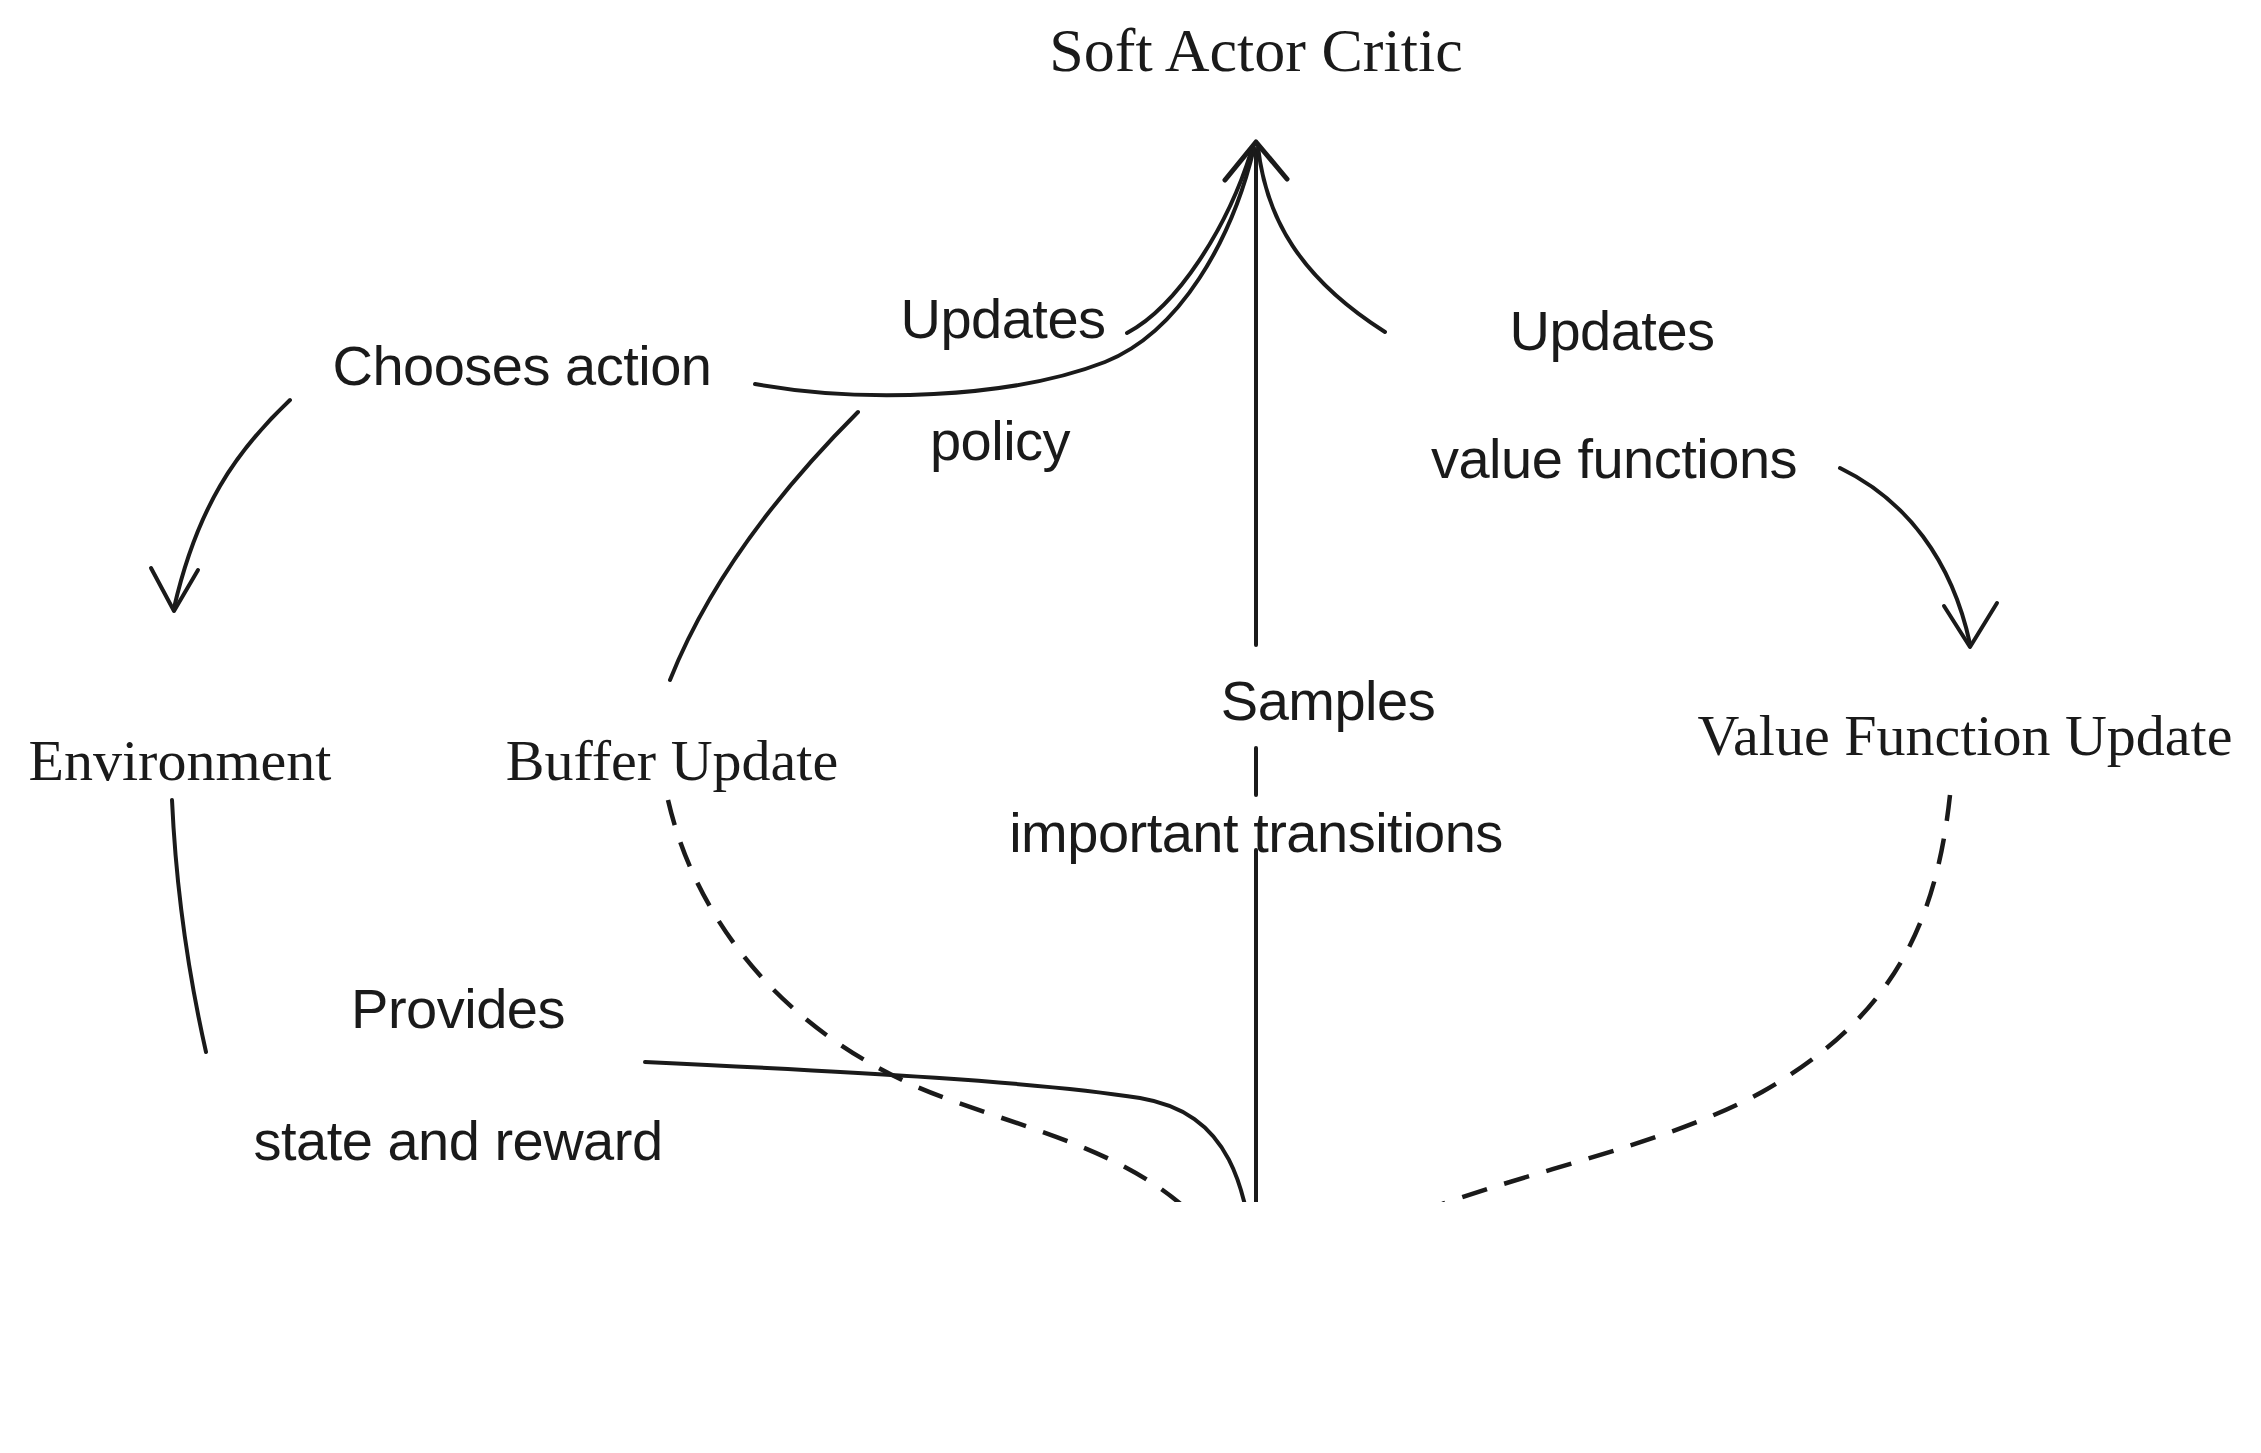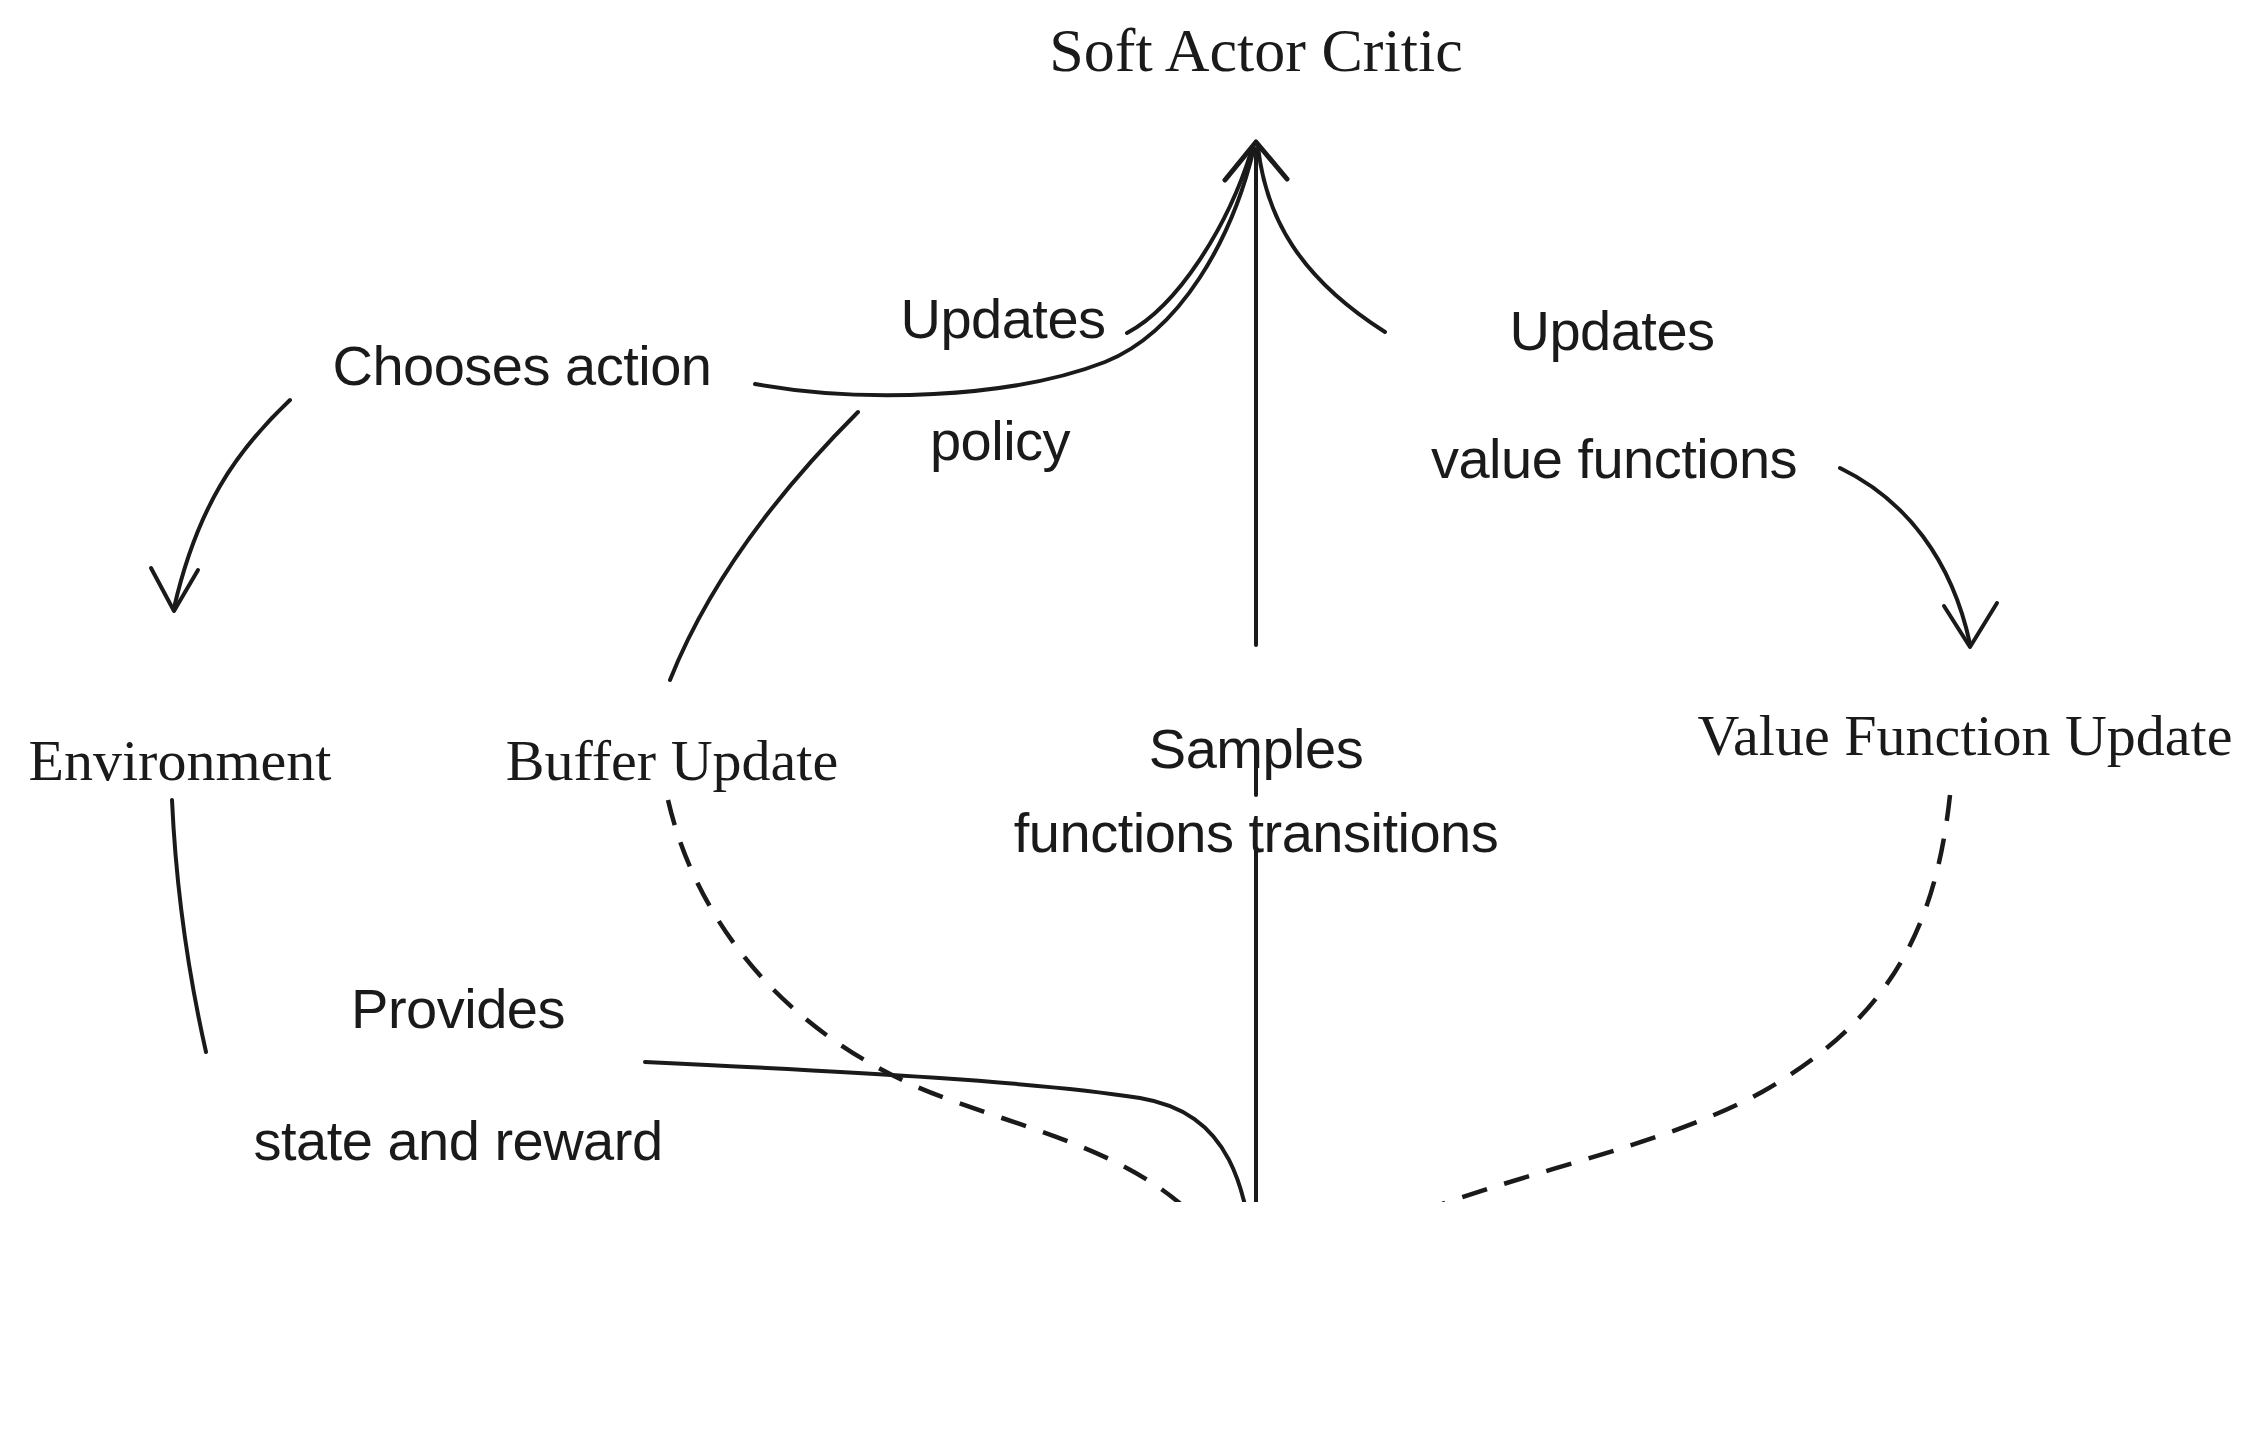--- a/index.html
+++ b/index.html
@@ -83,19 +83,19 @@
 
 
   <div class="lbl sans fs-edge" style="left:522px; top:365px;">Chooses action</div>
 
   <div class="lbl sans fs-edge" style="left:1003px; top:318px;">Updates</div>
   <div class="lbl sans fs-edge" style="left:1000px; top:440px;">policy</div>
 
   <div class="lbl sans fs-edge" style="left:1612px; top:330px;">Updates</div>
   <div class="lbl sans fs-edge" style="left:1614px; top:458px;">value functions</div>
 
-  <div class="lbl sans fs-edge" style="left:1256px; top:700px;margin-top:48px;">Samples</div>
-  <div class="lbl sans fs-edge" style="left:1256px; top:832px;">functions transitions</div>
+  <div class="lbl sans fs-edge" style="left:1328px; top:700px;">Samples</div>
+  <div class="lbl sans fs-edge" style="left:1256px; top:832px;">important transitions</div>
 
   <div class="lbl sans fs-edge" style="left:458px; top:1008px;">Provides</div>
   <div class="lbl sans fs-edge" style="left:458px; top:1140px;">state and reward</div>
 
 </div>
 
 </body></html>

